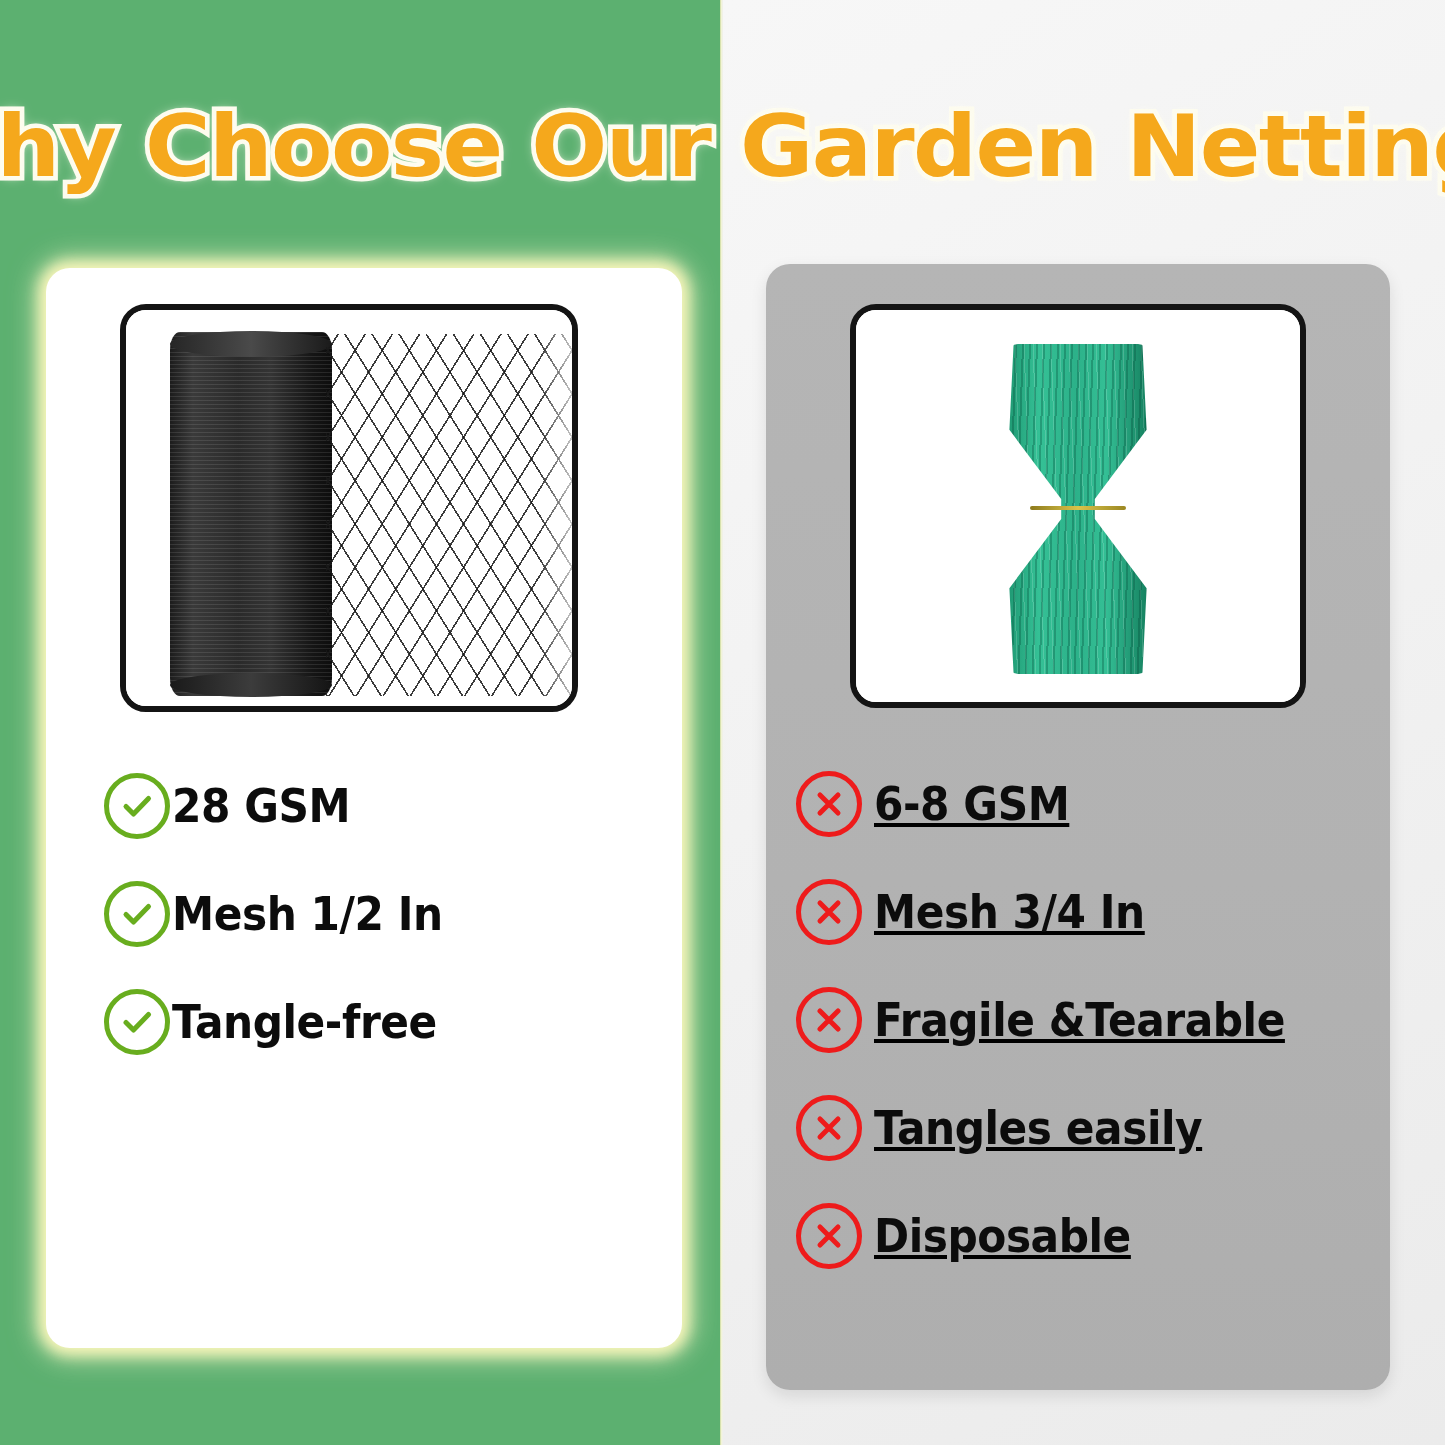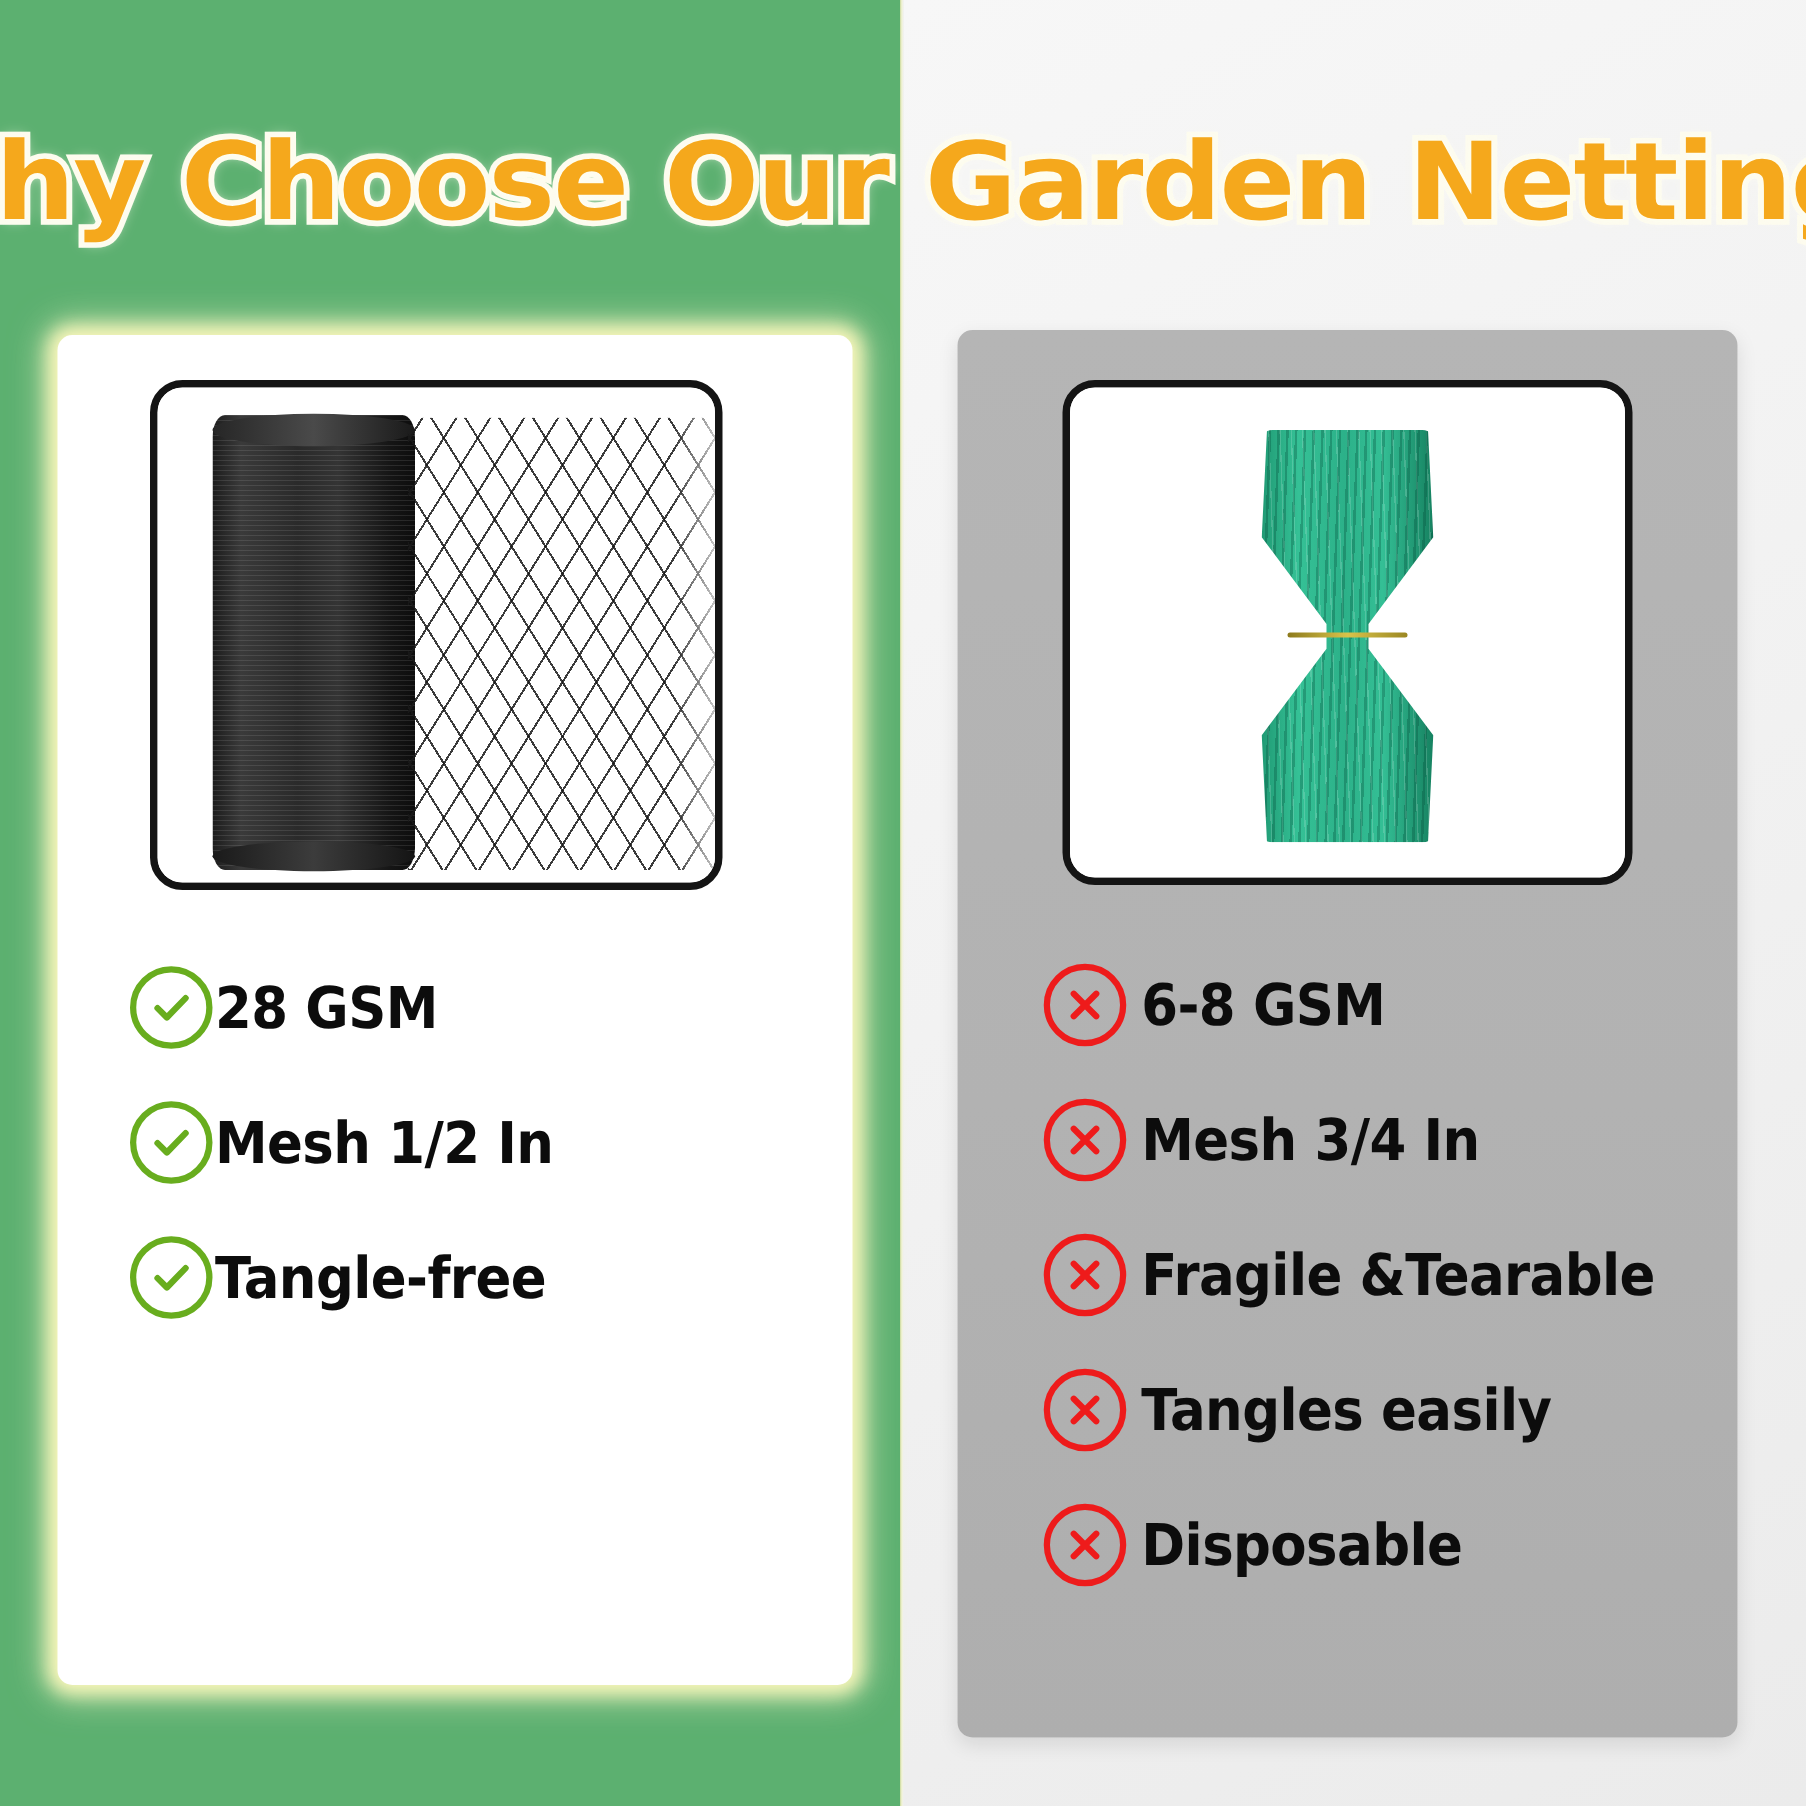--- a/index.html
+++ b/index.html
@@ -52,21 +52,21 @@
     paint-order:stroke fill;
     text-shadow:
        0 0  2px #fffdf0,
        0 0  6px rgba(255,253,240,.95),
        0 0 12px rgba(255,253,240,.75);
   }
 
   
   .card {
     position:absolute;
-    border-radius:12px;
+    border-radius:24px;
     z-index:4;
   }
   .card-good {
     left:46px; top:268px;
     width:636px; height:1080px;
     background:#ffffff;
     box-shadow:0 0 14px 7px rgba(252,248,186,.95),
                0 0 26px 12px rgba(253,250,205,.55);
   }
   .card-bad {
@@ -151,21 +151,21 @@
   
   .feature-list { position:absolute; left:0; width:100%; }
   .feature-list.good { top:484px; }
   .feature-list.bad  { top:486px; }
 
   .feature-row {
     display:flex; align-items:center;
     height:108px;
     padding-left:58px;
   }
-  .feature-list.bad .feature-row { padding-left:69px; }
+  .feature-list.bad .feature-row { padding-left:30px;text-decoration:underline; }
 
   .badge {
     flex:0 0 auto;
     width:66px; height:66px;
     border-radius:50%;
     display:flex; align-items:center; justify-content:center;
     margin-right:2px;
   }
   .badge.check { border:5px solid #68ad1e; }
   .badge.cross { border:5px solid #ee1b1b; }

